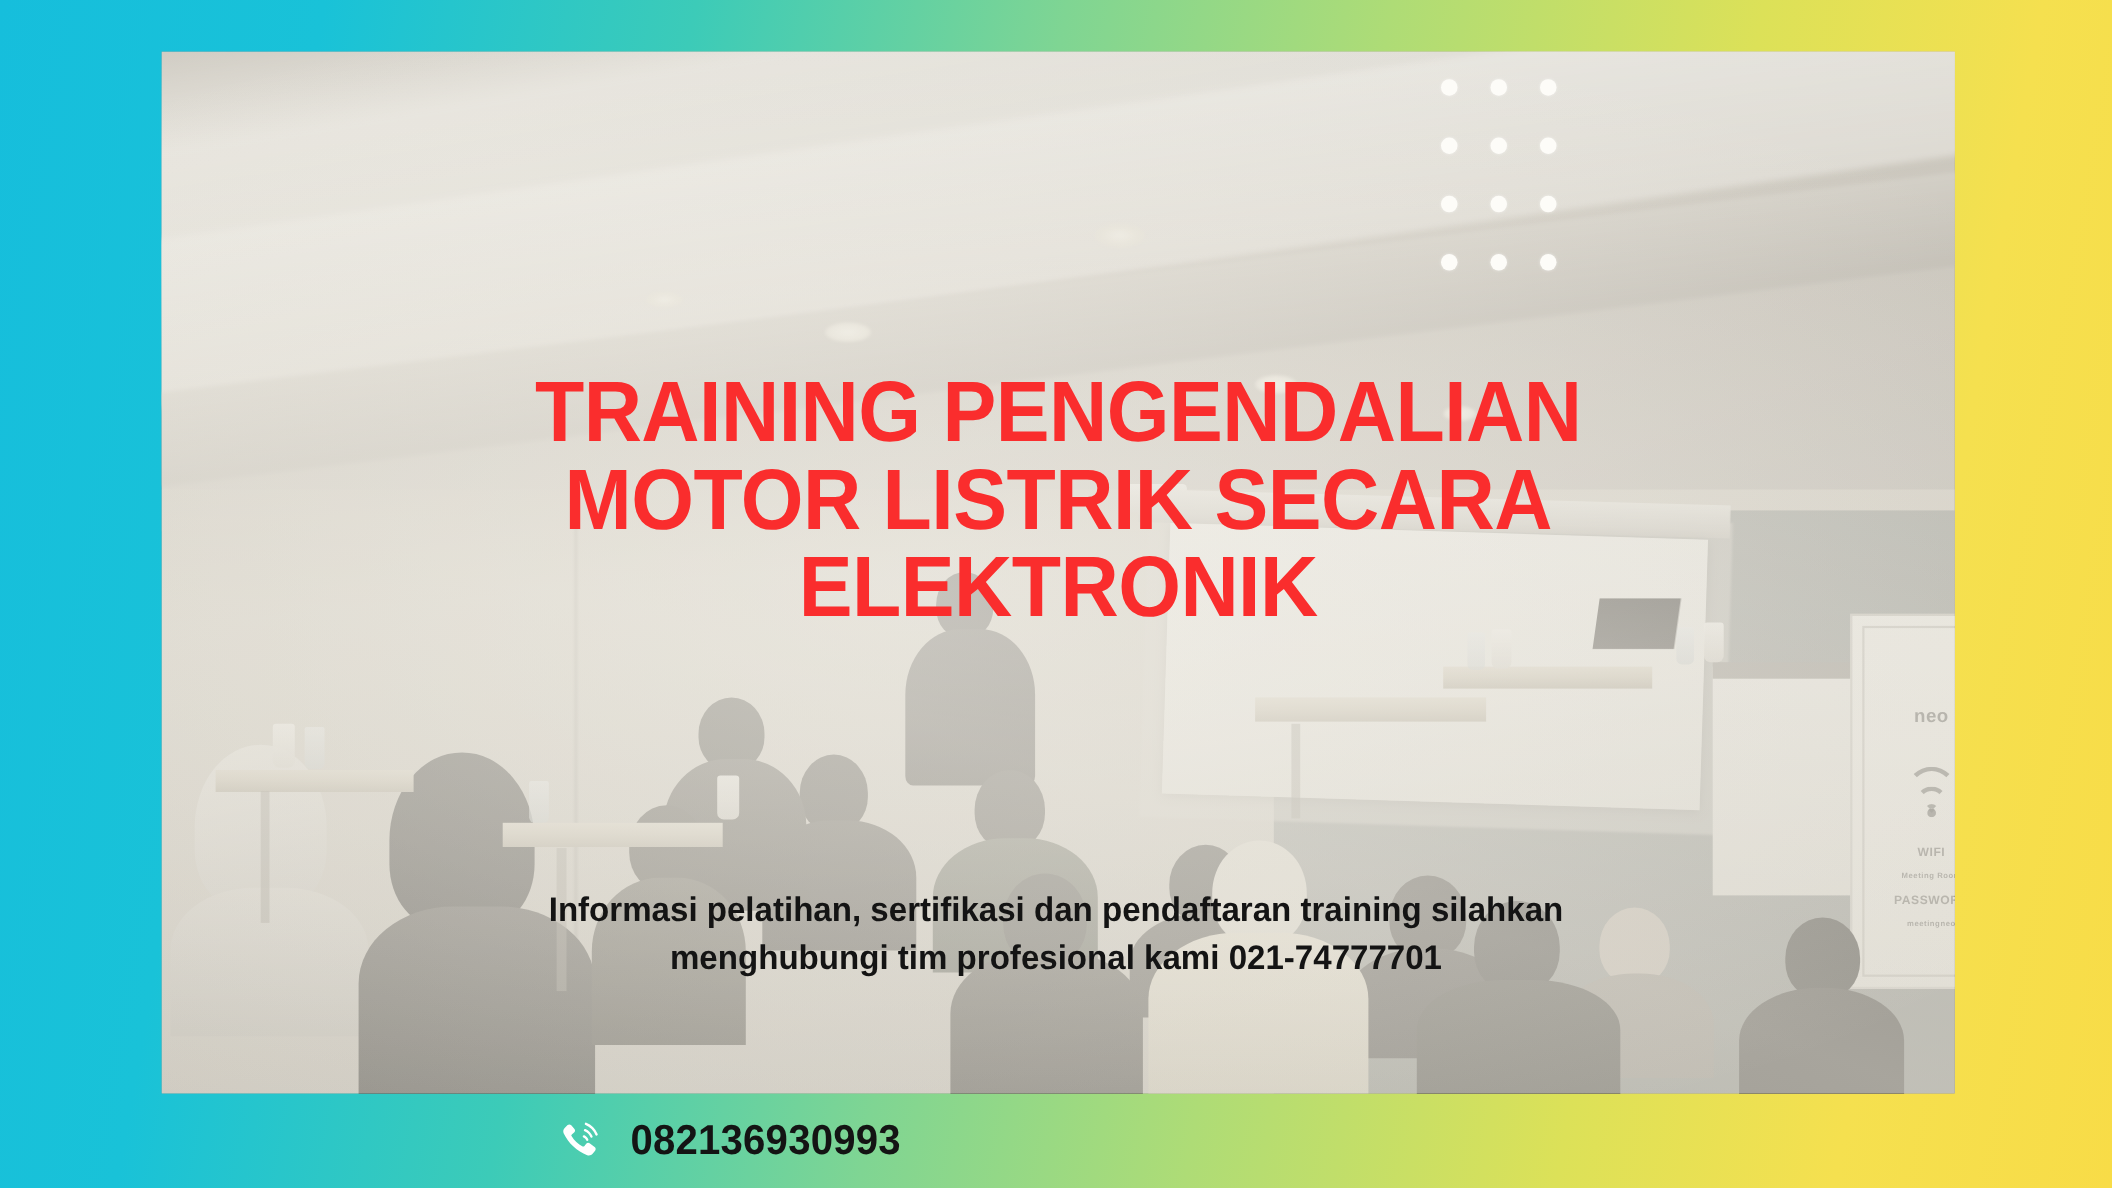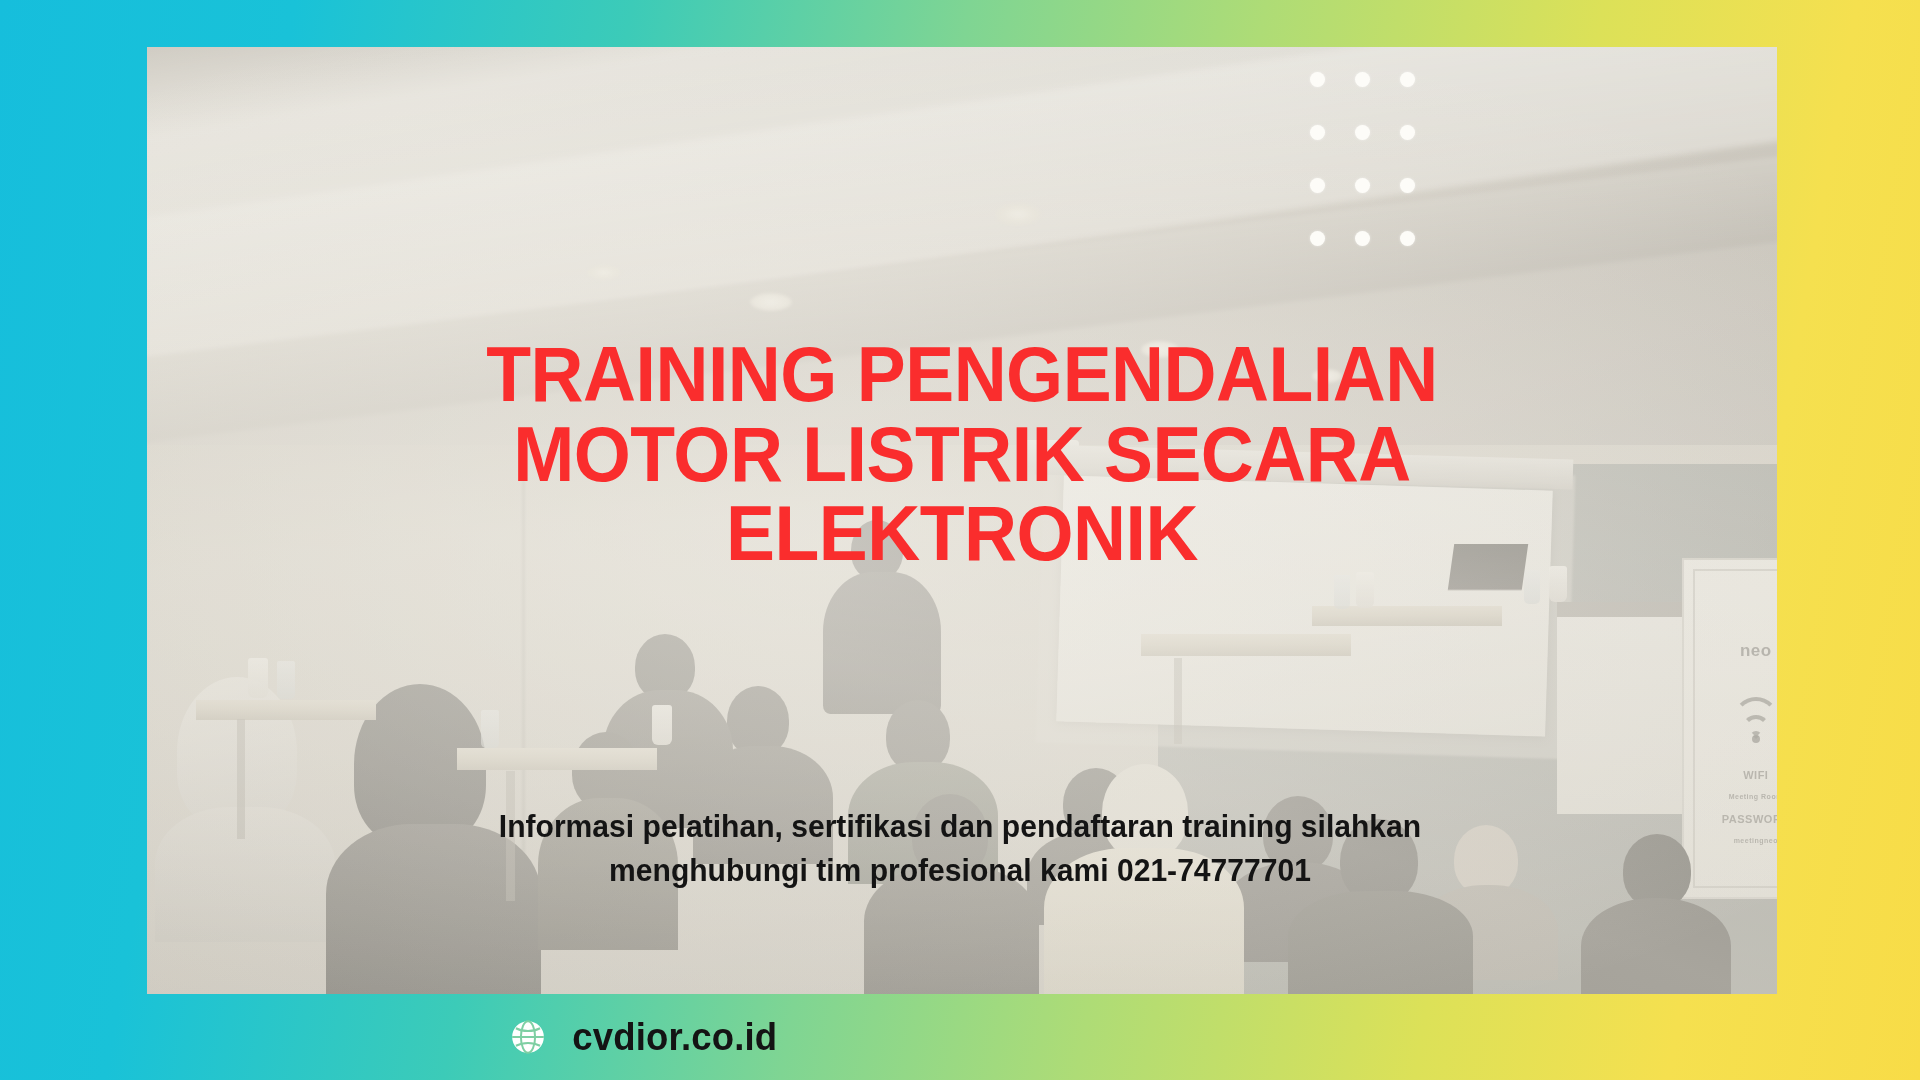--- a/index.html
+++ b/index.html
@@ -435,31 +435,28 @@
     <span class="hl-line">ELEKTRONIK</span>
   </div>
 
   <div id="subtitle">
     <span class="sub-line">Informasi pelatihan, sertifikasi dan pendaftaran training silahkan</span>
     <span class="sub-line">menghubungi tim profesional kami 021-74777701</span>
   </div>
 
   <div id="contact-bar">
 
-
     <div class="contact-item">
       <span class="contact-icon">
         <svg viewBox="0 0 48 48" aria-hidden="true">
-          <circle cx="24" cy="24" r="19" fill="#ffffff"></circle>
-          <g fill="none" stroke="#7ecfa3" stroke-width="2.4">
-            <ellipse cx="24" cy="24" rx="8.5" ry="19"></ellipse>
-            <line x1="5" y1="24" x2="43" y2="24"></line>
-            <path d="M9.5 13.5c4 2.2 9 3.4 14.5 3.4s10.5-1.2 14.5-3.4"></path>
-            <path d="M9.5 34.5c4-2.2 9-3.4 14.5-3.4s10.5 1.2 14.5 3.4"></path>
-          </g>
+          <path fill="#ffffff" d="M13.6 7.2c-1.1-1.2-2.9-1.3-4-.2L6.4 10.2c-1.6 1.5-2 3.9-1 5.9 2.6 5.3 6.2 10.2 10.6 14.3 4.4 4.1 9.5 7.3 15 9.4 2.1.8 4.5.2 5.9-1.5l2.7-3.3c1-1.2.8-3-.5-4l-5.5-4.2c-1.1-.9-2.8-.7-3.7.5l-1.9 2.4c-.5.6-1.3.8-2 .5-2.5-1.2-4.8-2.8-6.9-4.7-2-1.9-3.8-4.1-5.2-6.5-.4-.6-.2-1.4.3-1.9l2.5-2.1c1.2-1 1.4-2.7.4-3.9l-3.5-4z"></path>
+          <path fill="none" stroke="#ffffff" stroke-width="2.6" stroke-linecap="round" d="M29.6 5.6c2.6 1 5 2.6 7 4.6s3.6 4.4 4.6 7"></path>
+          <path fill="none" stroke="#ffffff" stroke-width="2.6" stroke-linecap="round" d="M28.6 12.5c1.6.7 3 1.6 4.2 2.8s2.1 2.6 2.8 4.2"></path>
+          <path fill="none" stroke="#ffffff" stroke-width="2.6" stroke-linecap="round" d="M27.4 19.3c.8.4 1.5.9 2.1 1.5s1.1 1.3 1.5 2.1"></path>
         </svg>
       </span>
-      <span class="contact-text">cvdior.co.id</span>
+      <span class="contact-text">082136930993</span>
     </div>
 
+
   </div>
 
 </div>
 
 </body></html>

